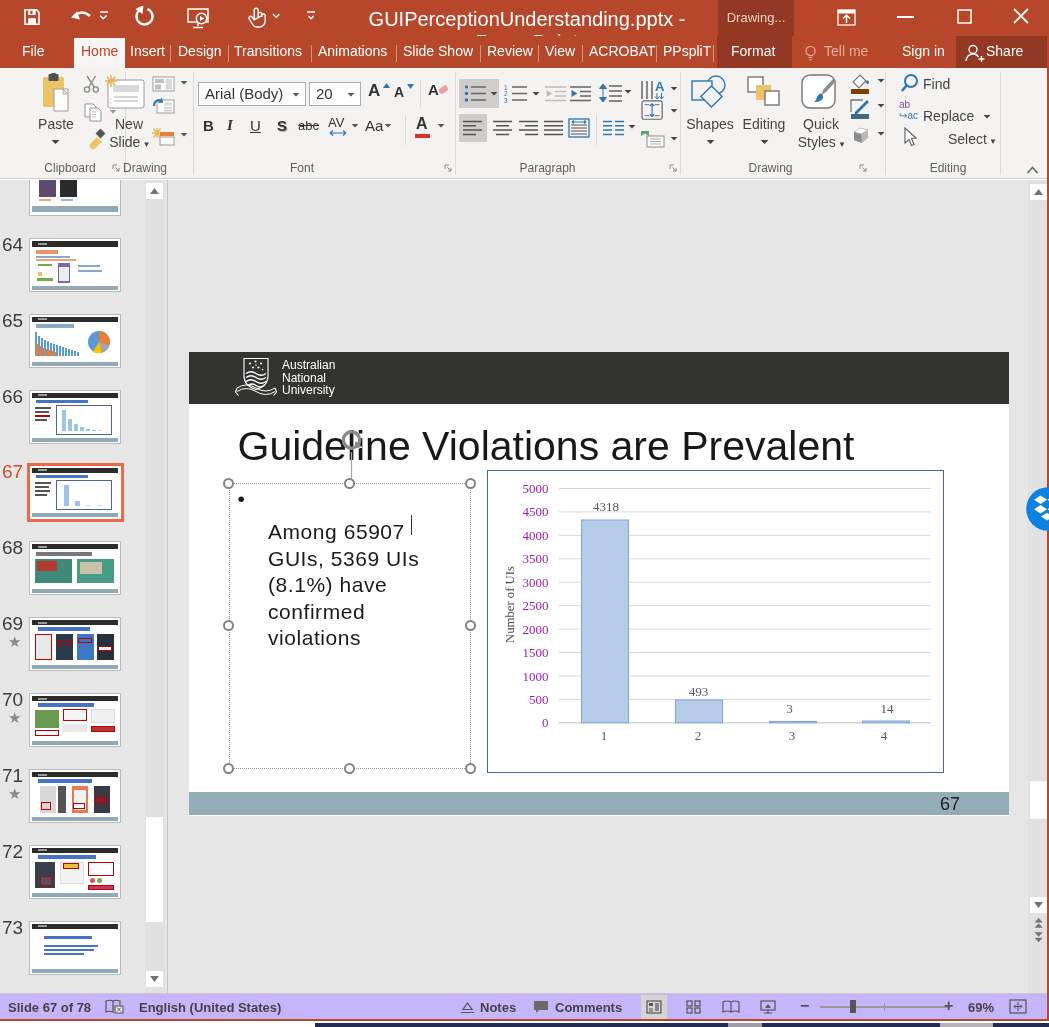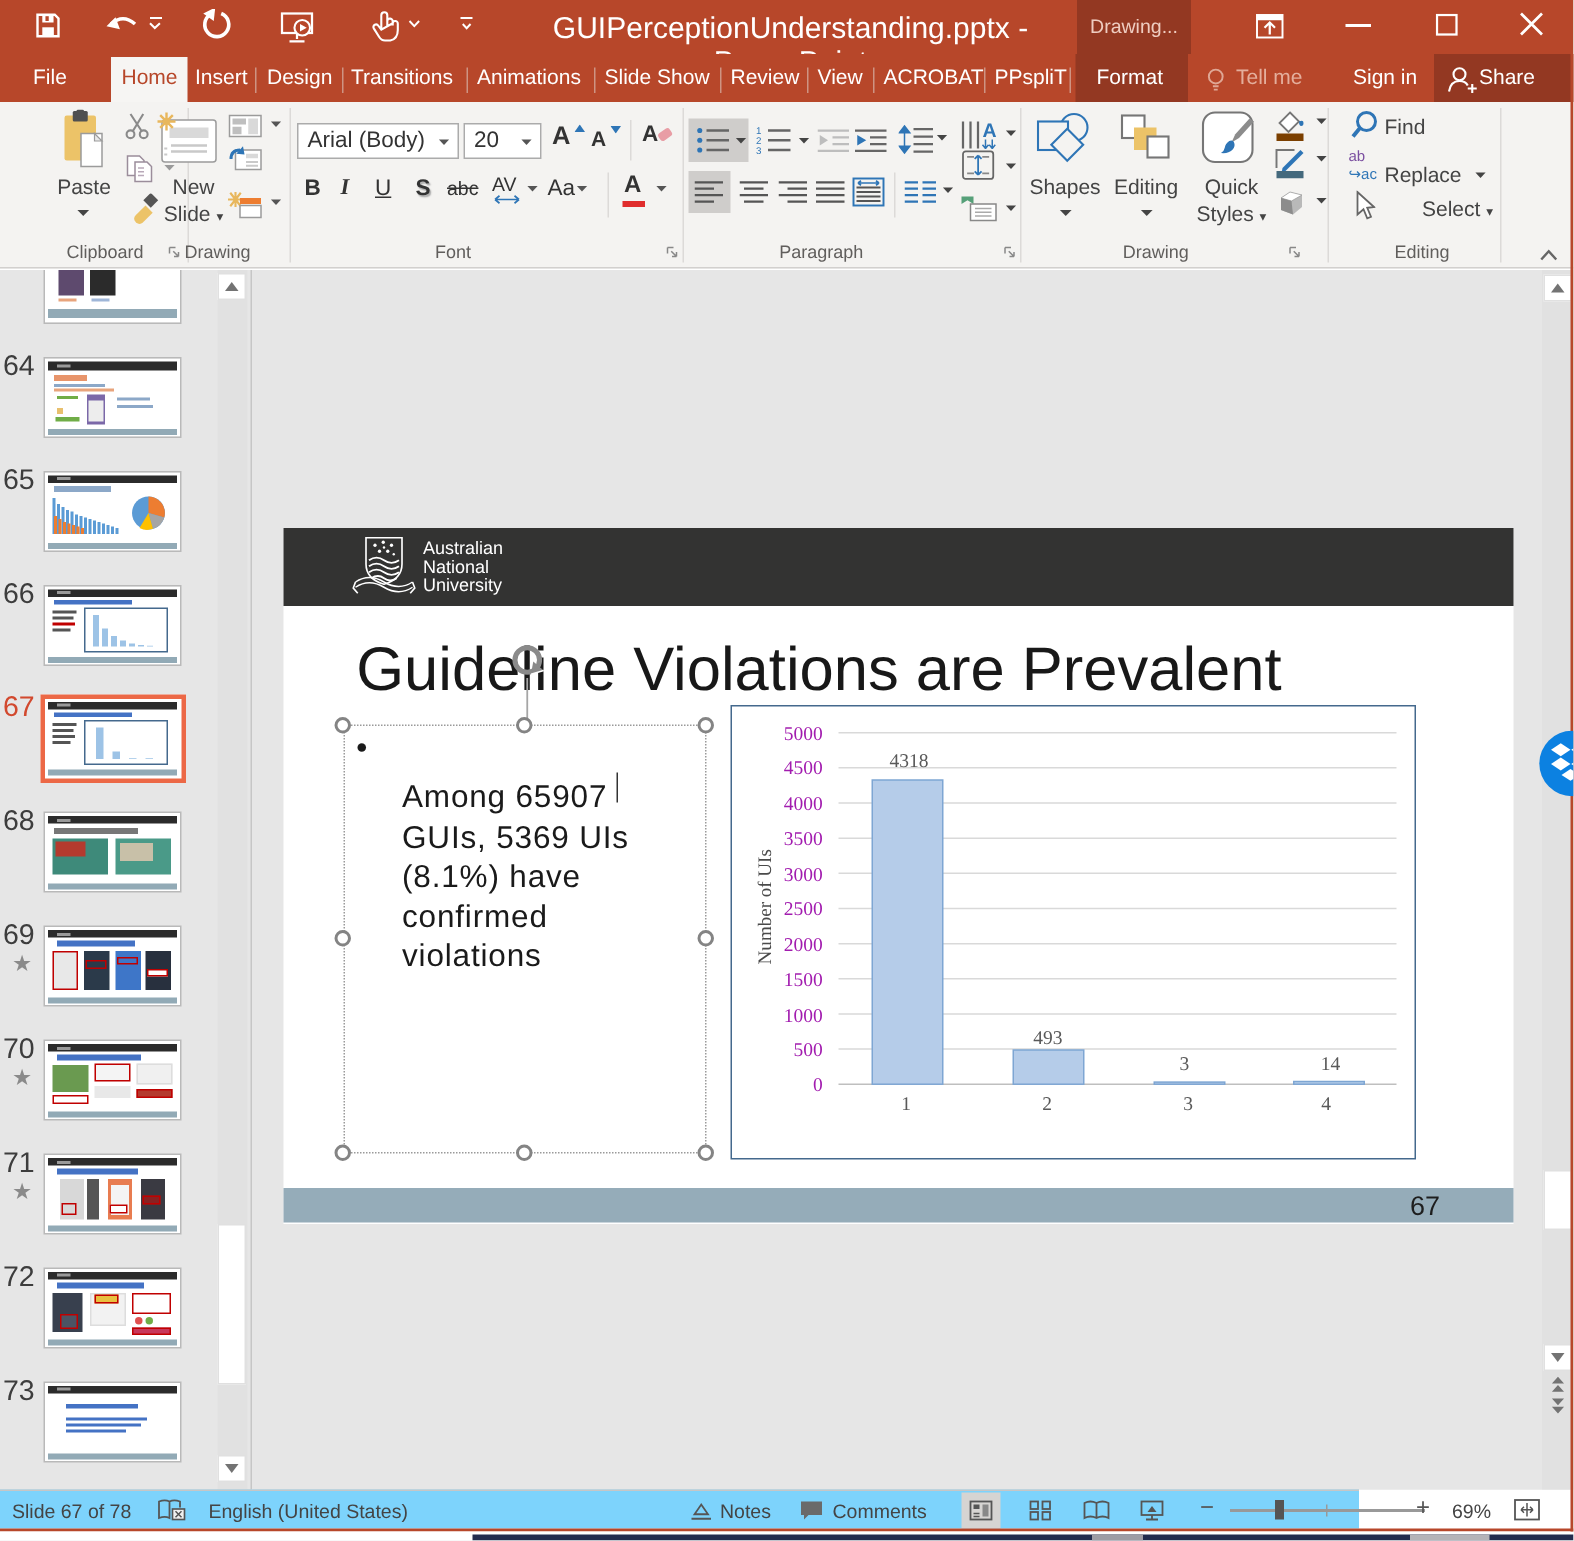--- a/index.html
+++ b/index.html
@@ -18,21 +18,21 @@
   
   #content { position:absolute; left:0; top:180px; width:1049px; height:813px; background:#E6E6E6; }
   #panel { position:absolute; left:0; top:0; width:168px; height:813px; background:#E6E6E6; border-right:1px solid #C6C6C6; overflow:hidden; }
   #workspace { position:absolute; left:169px; top:0; width:880px; height:813px; background:#E6E6E6; }
   
   .thumb { position:absolute; left:30px; width:90px; height:52px; background:#fff; outline:1px solid #B9B9B9; overflow:hidden; }
   .tnum { position:absolute; font-size:19px; color:#3d3d3d; text-align:right; width:21px; left:2px; }
   
   #slide { position:absolute; left:20px; top:172px; width:820px; height:464px; background:#fff; }
   
-  #statusbar { position:absolute; left:0; top:993px; width:906px; height:26px; background:#7dd3fc; border-top:1px solid #C6C6C6; color:#444; font-size:13px; }
+  #statusbar { position:absolute; left:0; top:993px; width:1049px; height:26px; background:#c4b5fd; border-top:1px solid #C6C6C6; color:#444; font-size:13px;font-weight:bold; }
   #redline { position:absolute; left:0; top:1019px; width:1049px; height:2px; background:#B7472A; }
   #below { position:absolute; left:0; top:1021px; width:1049px; height:6px; background:#fff; }
   .serif { font-family:"Liberation Serif", serif; }
   .hd { position:absolute; width:11px; height:11px; border-radius:50%; background:#fff; border:2px solid #848484; }
   .ylab { position:absolute; right:394px; width:40px; text-align:right; font-family:"Liberation Serif",serif; font-size:13px; color:#a21caf; }
   .clab { position:absolute; width:100px; text-align:center; font-family:"Liberation Serif",serif; font-size:13px; color:#595959; }
   #rightborder { position:absolute; right:0; top:36px; width:2px; height:985px; background:#B7472A; z-index:50; }
 </style>
 </head>
 <body>

